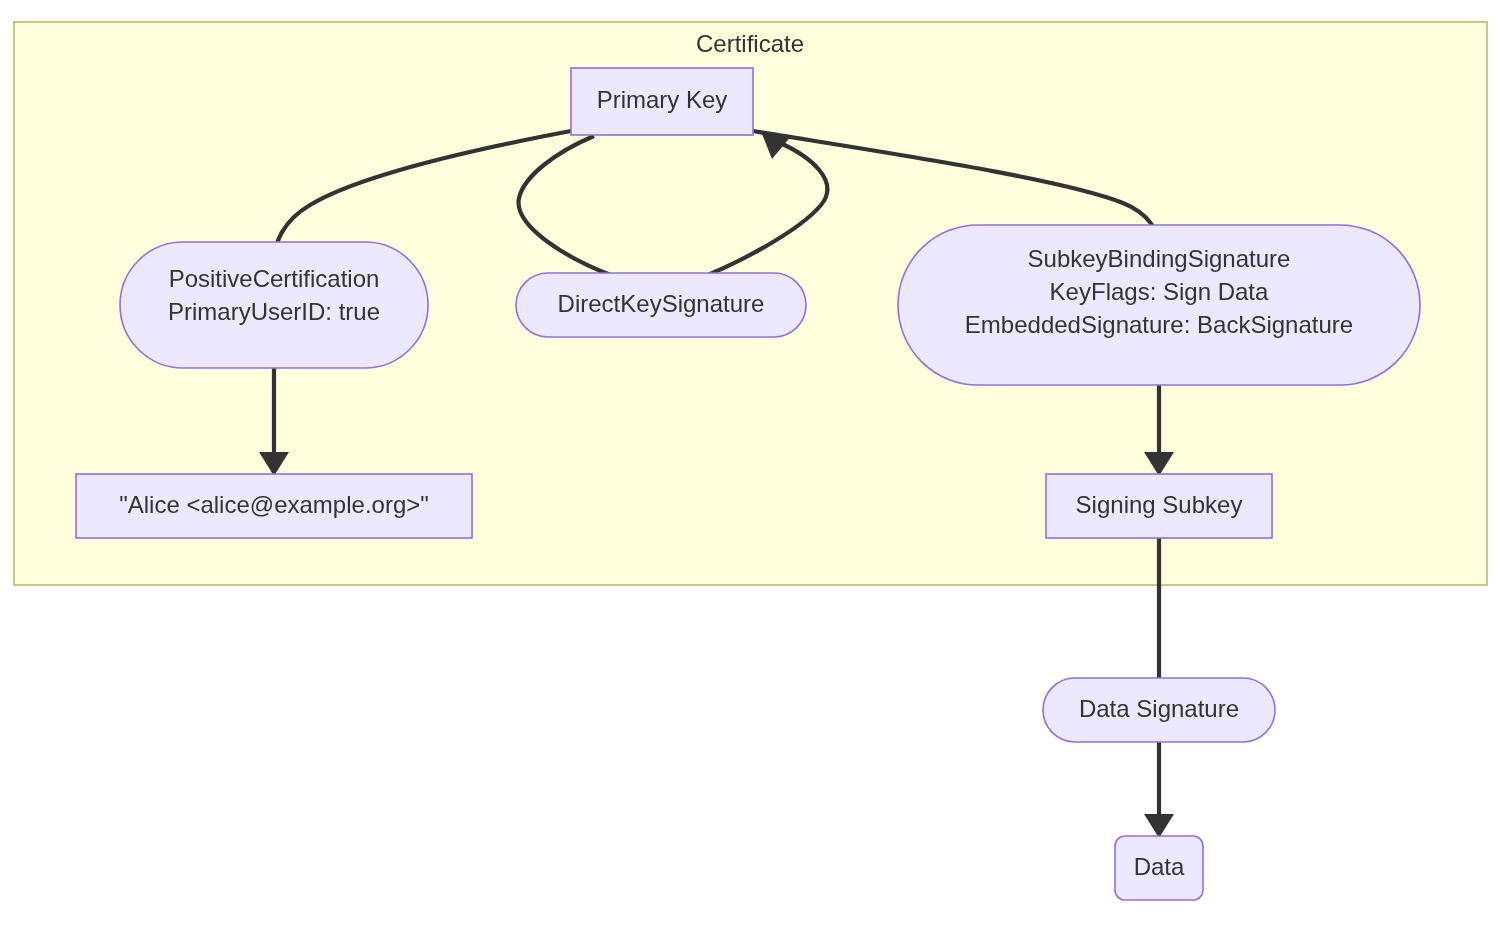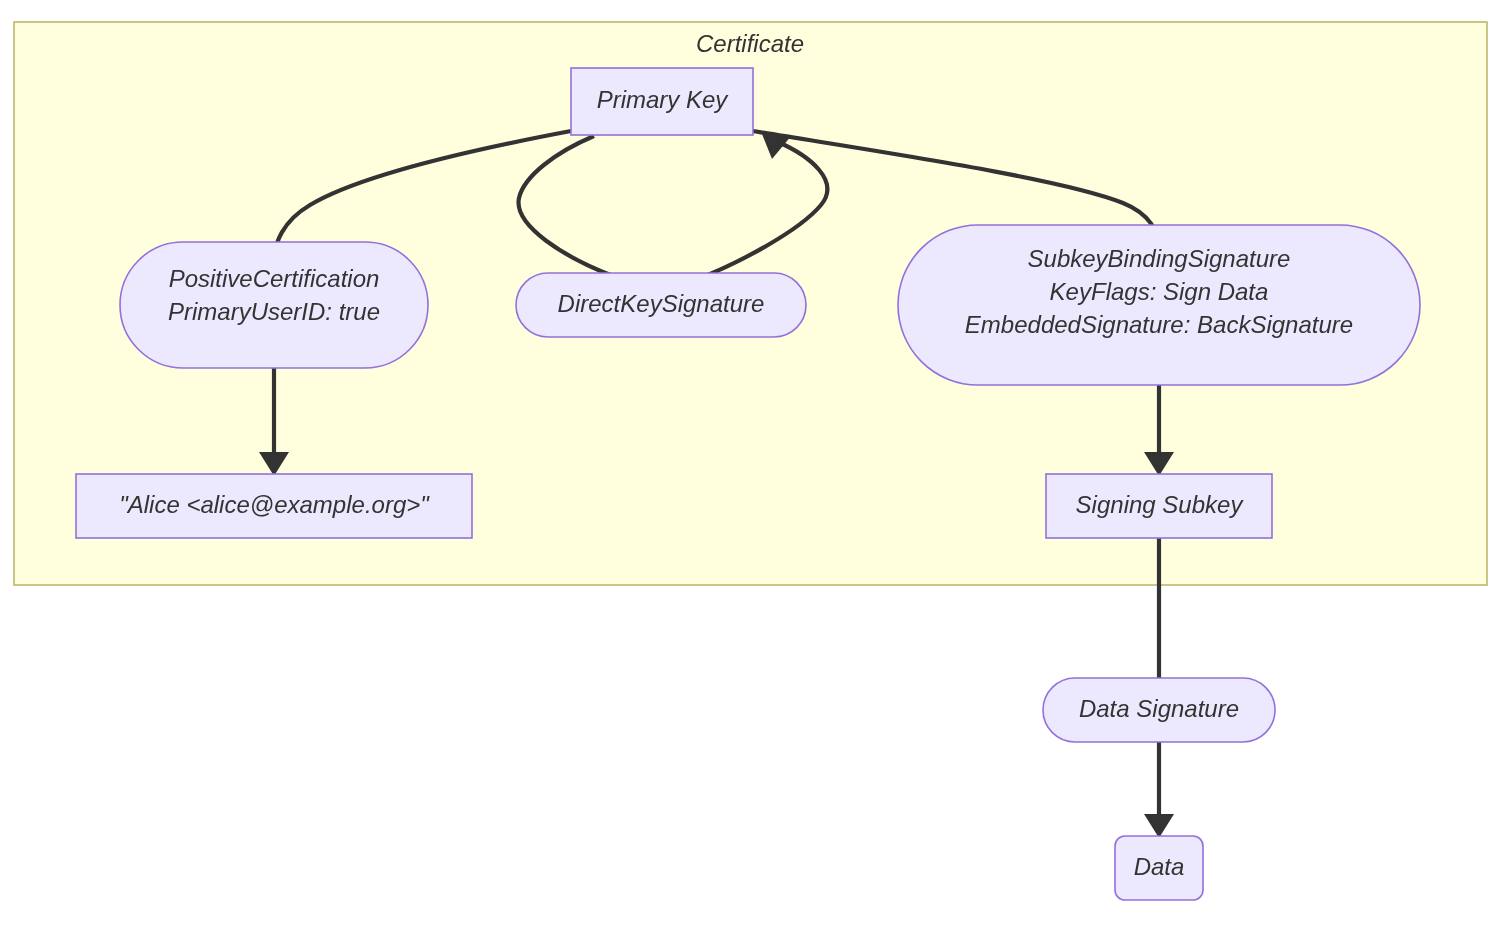--- a/index.html
+++ b/index.html
@@ -10,21 +10,20 @@
   body {
     width: 1500px;
     height: 927px;
     font-family: "Liberation Sans", sans-serif;
     overflow: hidden;
   }
   #diagram-root {
     position: relative;
     width: 1392px;
     height: 927px;
-    font-style: italic;
   }
   svg#flowchart {
     display: block;
     width: 1500px;
     height: 927px;
   }
   .node-shape {
     fill: #ece8fd;
     stroke: #9370db;
     stroke-width: 1.6px;

